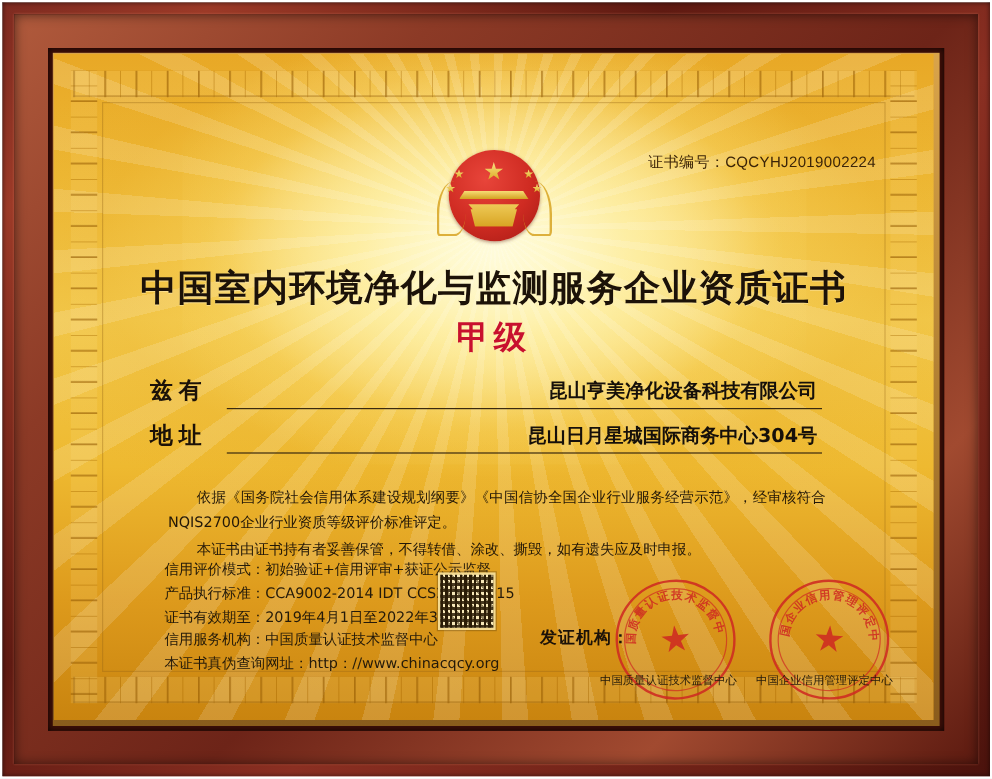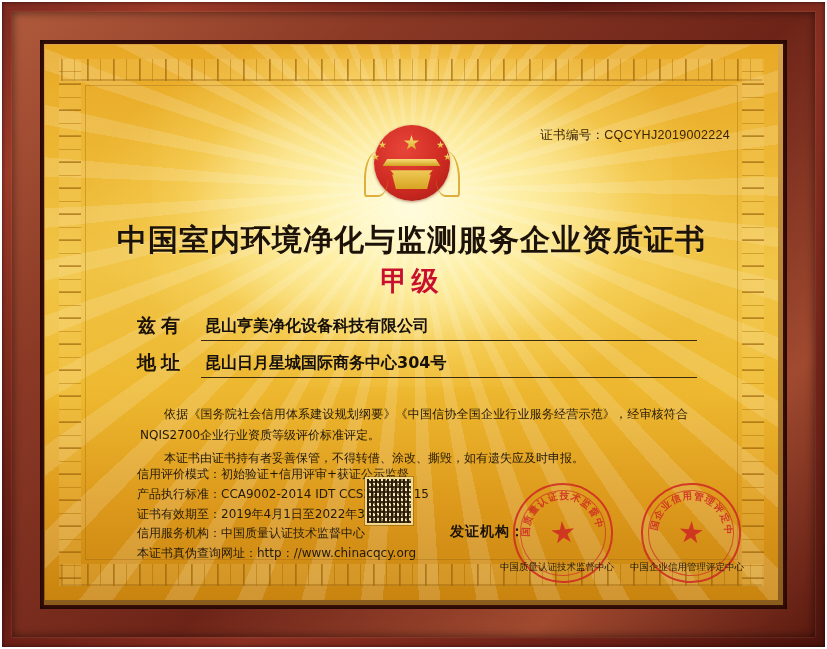--- a/index.html
+++ b/index.html
@@ -192,24 +192,25 @@
     font-family: "DejaVu Sans", "Liberation Sans", sans-serif;
     font-size: 27px;
     font-weight: bold;
     color: #c8102e;
     letter-spacing: 4px;
     text-shadow: 0 1px 0 rgba(255,235,180,0.5);
   }
 
   .field {
     position: absolute;
-    left: 92px;
+    left: 80px;
     display: flex;
     align-items: flex-end;
     width: 560px;
+    text-align: right;
   }
   .field .lab {
     font-family: "DejaVu Sans", "Liberation Sans", sans-serif;
     font-size: 19px;
     font-weight: bold;
     color: #1c1208;
     letter-spacing: 5px;
     white-space: nowrap;
     padding-bottom: 2px;
   }

